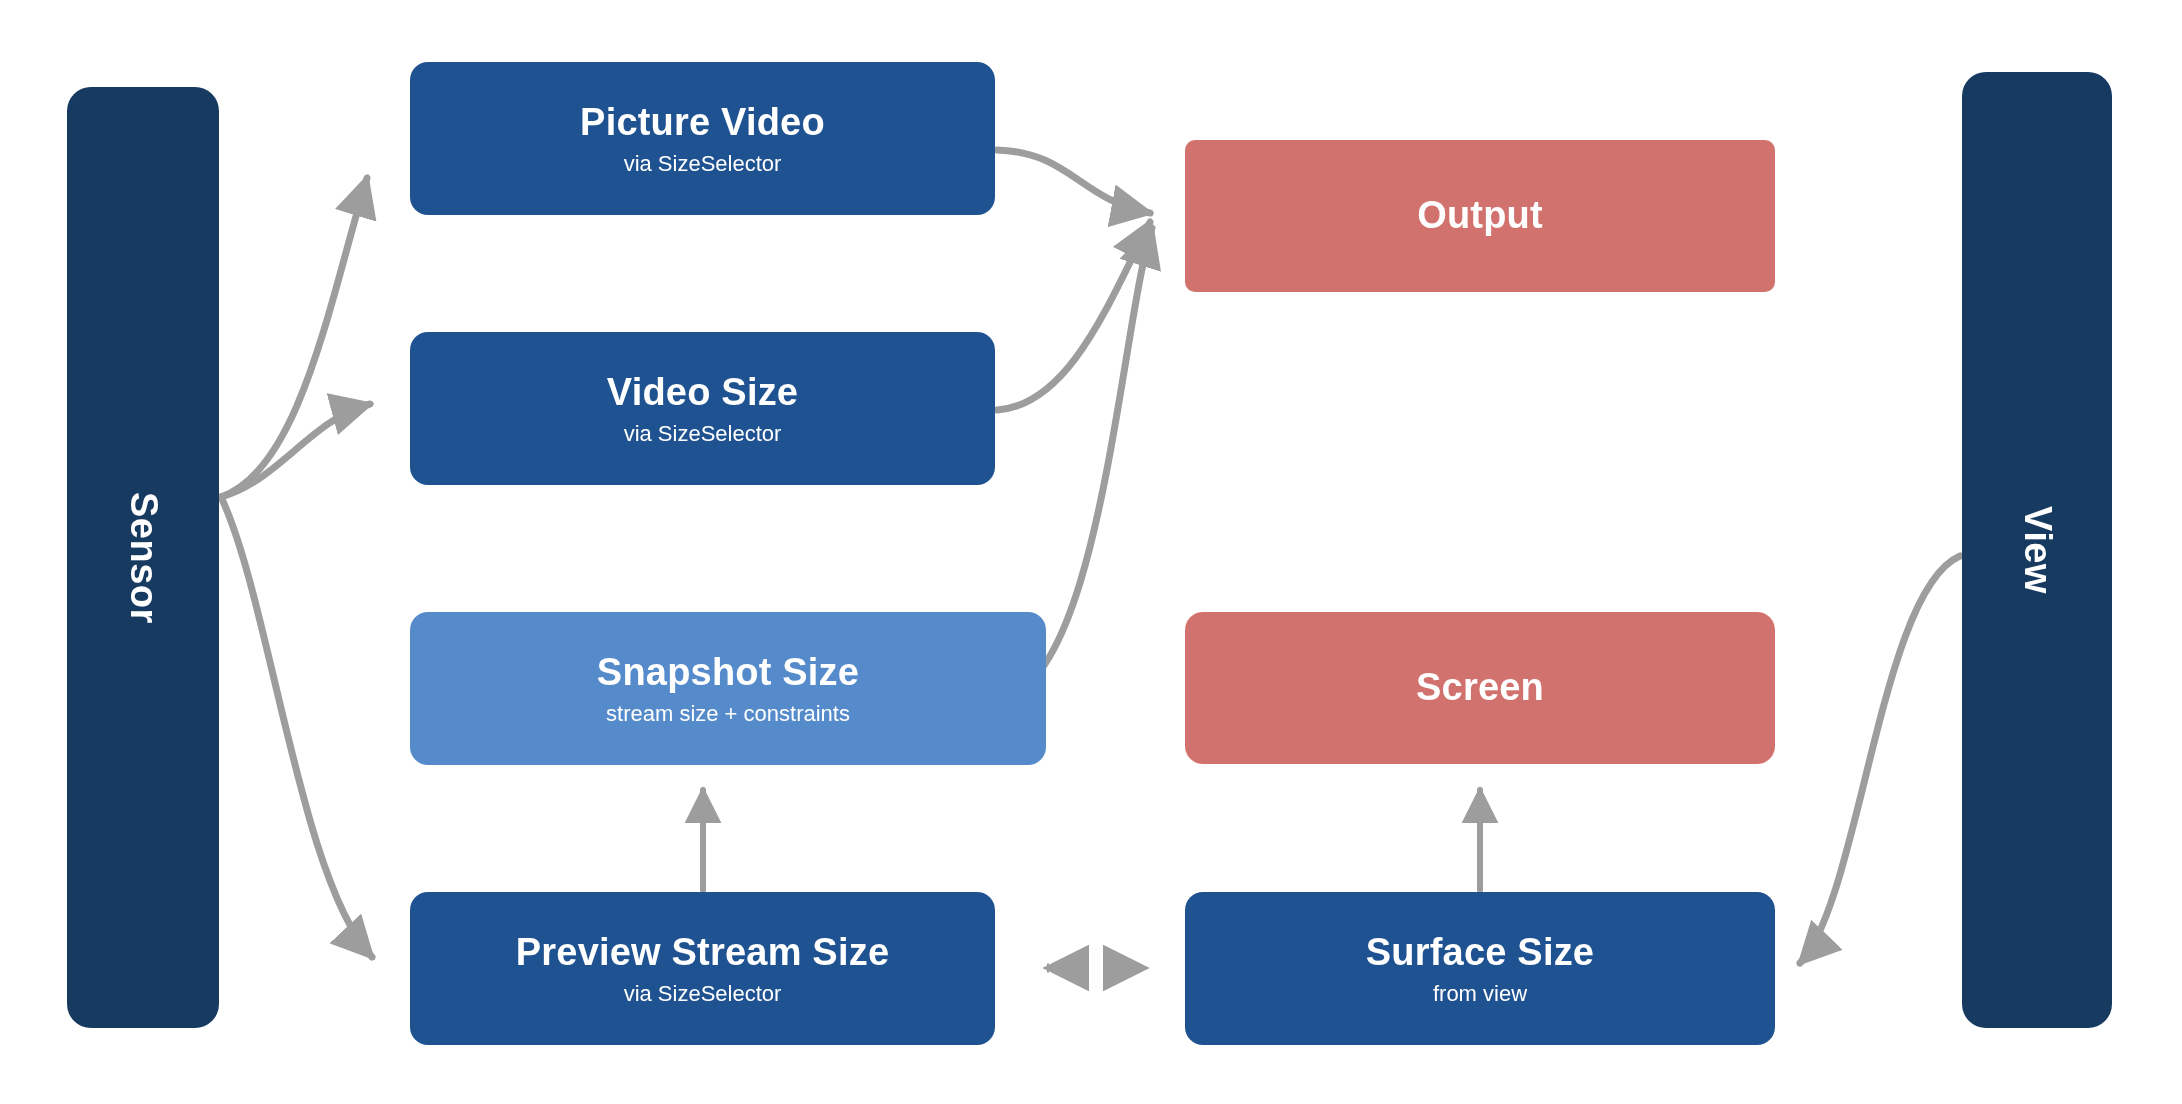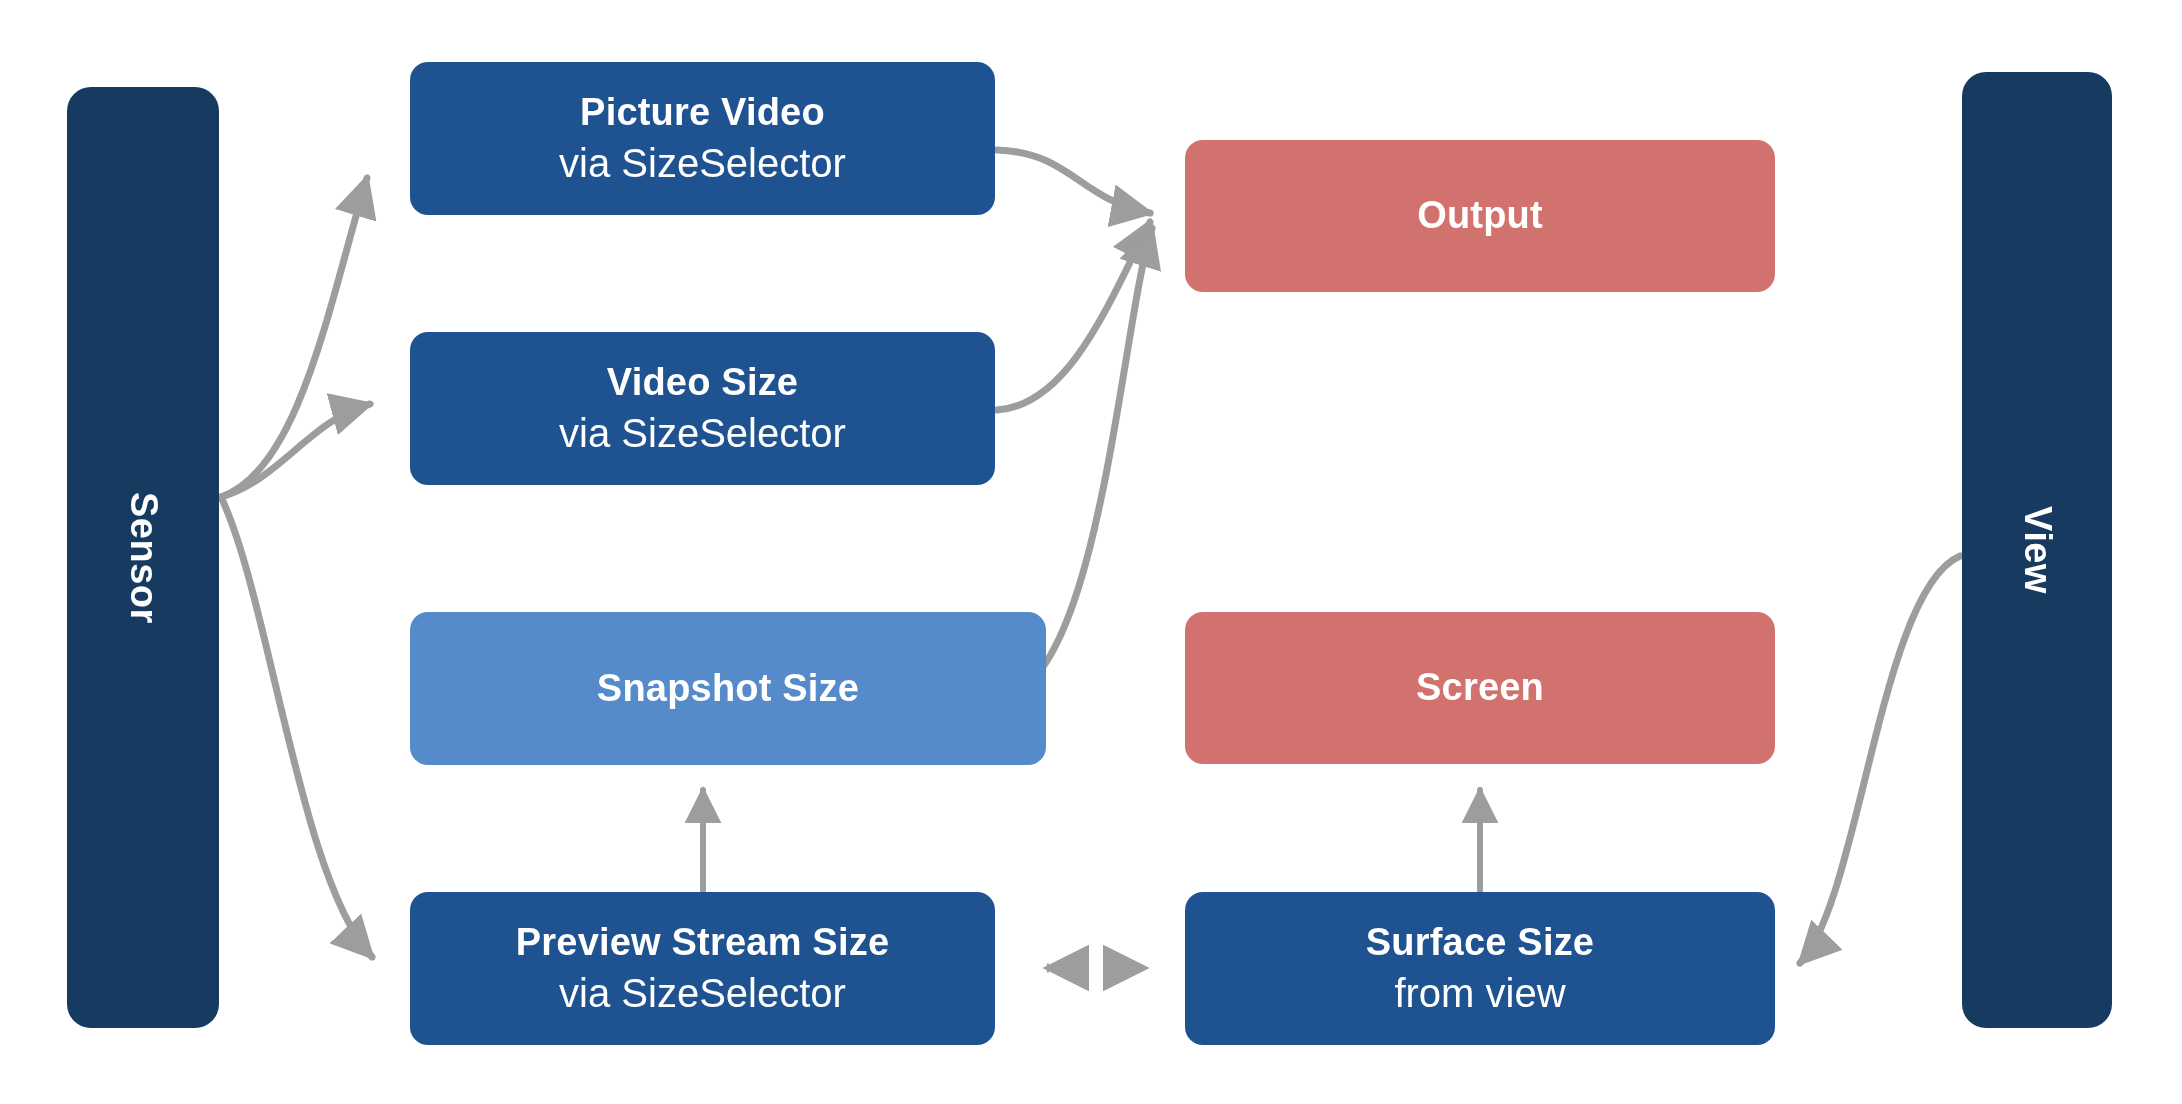--- a/index.html
+++ b/index.html
@@ -37,21 +37,21 @@
     text-align: center;
     color: #ffffff;
     line-height: 1.15;
   }
   .node .title {
     font-size: 38px;
     font-weight: bold;
     letter-spacing: 0.2px;
   }
   .node .sub {
-    font-size: 40px;
+    font-size: 22px;
     font-weight: normal;
     margin-top: 6px;
   }
   .lane {
     position: absolute;
     box-sizing: border-box;
     border-radius: 24px;
     display: flex;
     align-items: center;
     justify-content: center;
@@ -67,21 +67,21 @@
   }
   
   #lane-sensor { left: 67px;  top: 87px;  width: 152px; height: 941px; }
   #lane-view   { left: 1962px;top: 72px;  width: 150px; height: 956px; }
 
   #node-picture  { left: 410px;  top: 62px;  width: 585px; height: 153px; }
   #node-video    { left: 410px;  top: 332px; width: 585px; height: 153px; }
   #node-snapshot { left: 410px;  top: 612px; width: 636px; height: 153px; }
   #node-preview  { left: 410px;  top: 892px; width: 585px; height: 153px; }
 
-  #node-output   { left: 1185px; top: 140px; width: 590px; height: 152px; }
+  #node-output   { left: 1185px; top: 140px; width: 590px; height: 152px; border-radius: 10px; }
   #node-screen   { left: 1185px; top: 612px; width: 590px; height: 152px; }
   #node-surface  { left: 1185px; top: 892px; width: 590px; height: 153px; }
 </style>
 </head>
 <body>
 
 <div id="canvas">
 
   <svg class="edges" viewBox="0 0 2182 1104" xmlns="http://www.w3.org/2000/svg">
     <defs>
@@ -133,20 +133,21 @@
     <span class="sub">via SizeSelector</span>
   </div>
 
   <div class="node" id="node-video" style="background:#1F5291;align-items:center;">
     <span class="title">Video Size</span>
     <span class="sub">via SizeSelector</span>
   </div>
 
   <div class="node" id="node-snapshot" style="background:#558BCA;">
     <span class="title">Snapshot Size</span>
+    <span class="sub">stream size + constraints</span>
   </div>
 
   <div class="node" id="node-preview" style="background:#1F5291;">
     <span class="title">Preview Stream Size</span>
     <span class="sub">via SizeSelector</span>
   </div>
 
   <div class="node" id="node-output" style="background:#D2726E;">
     <span class="title">Output</span>
   </div>

